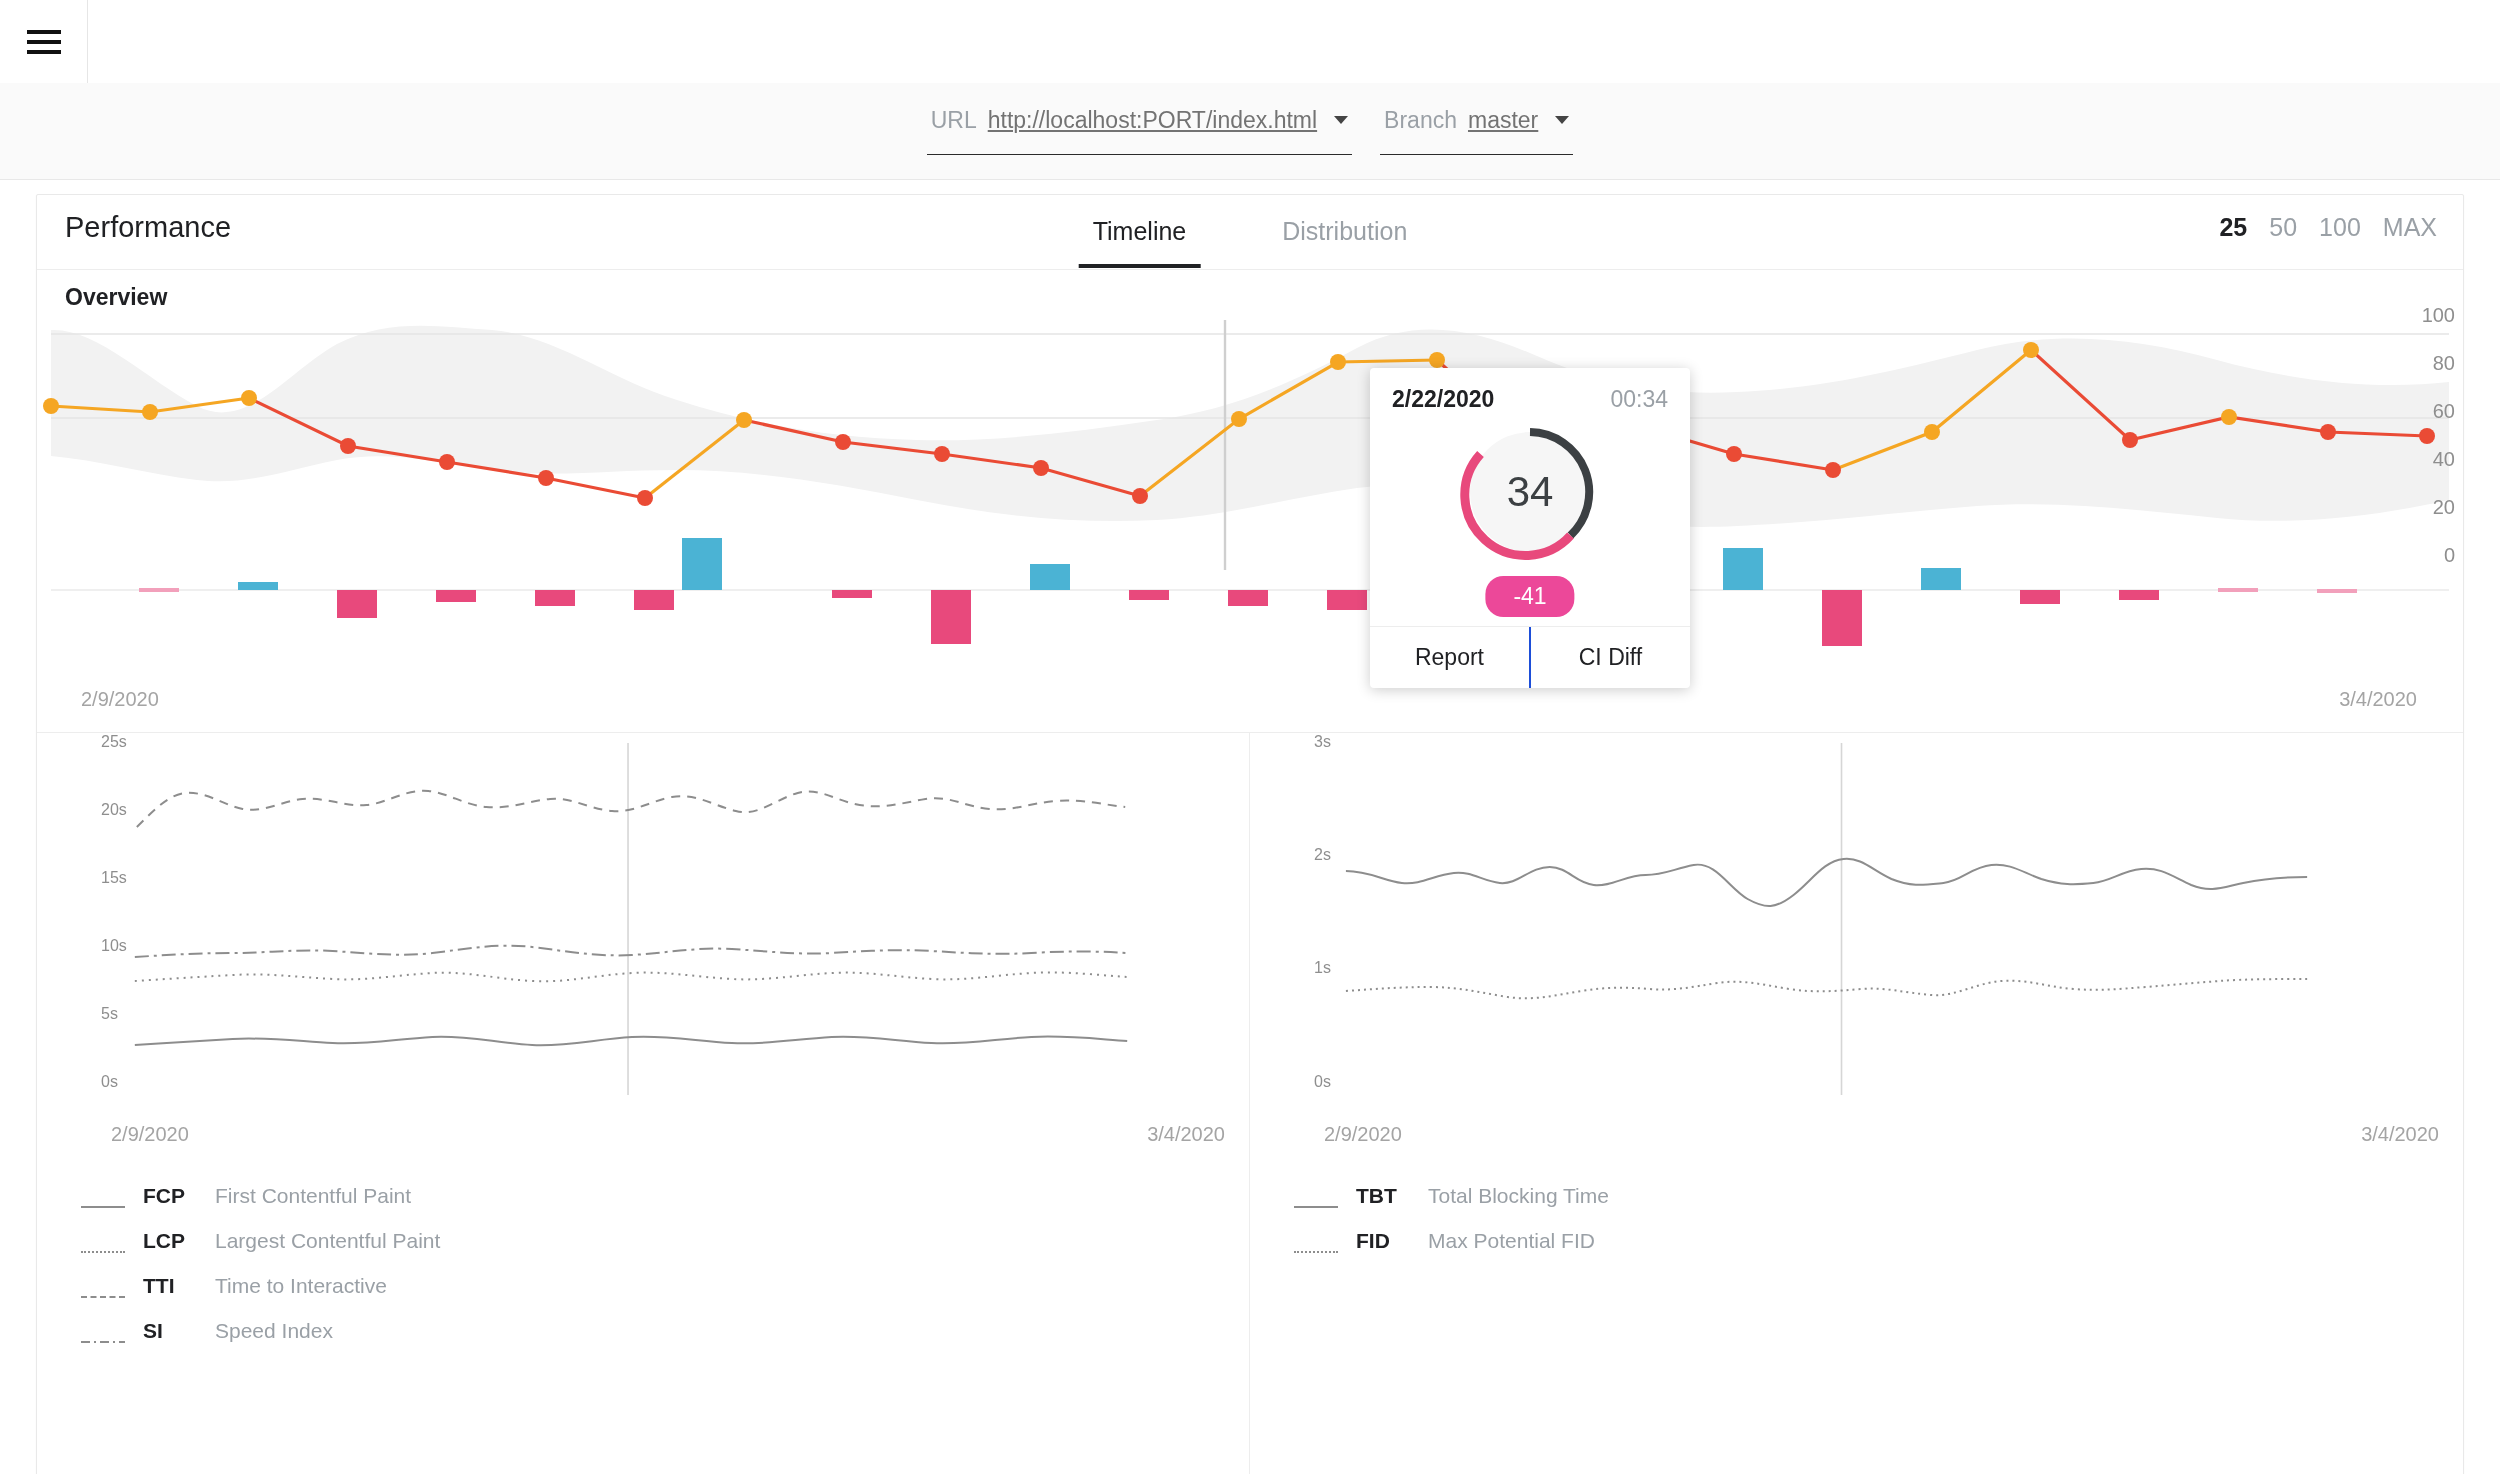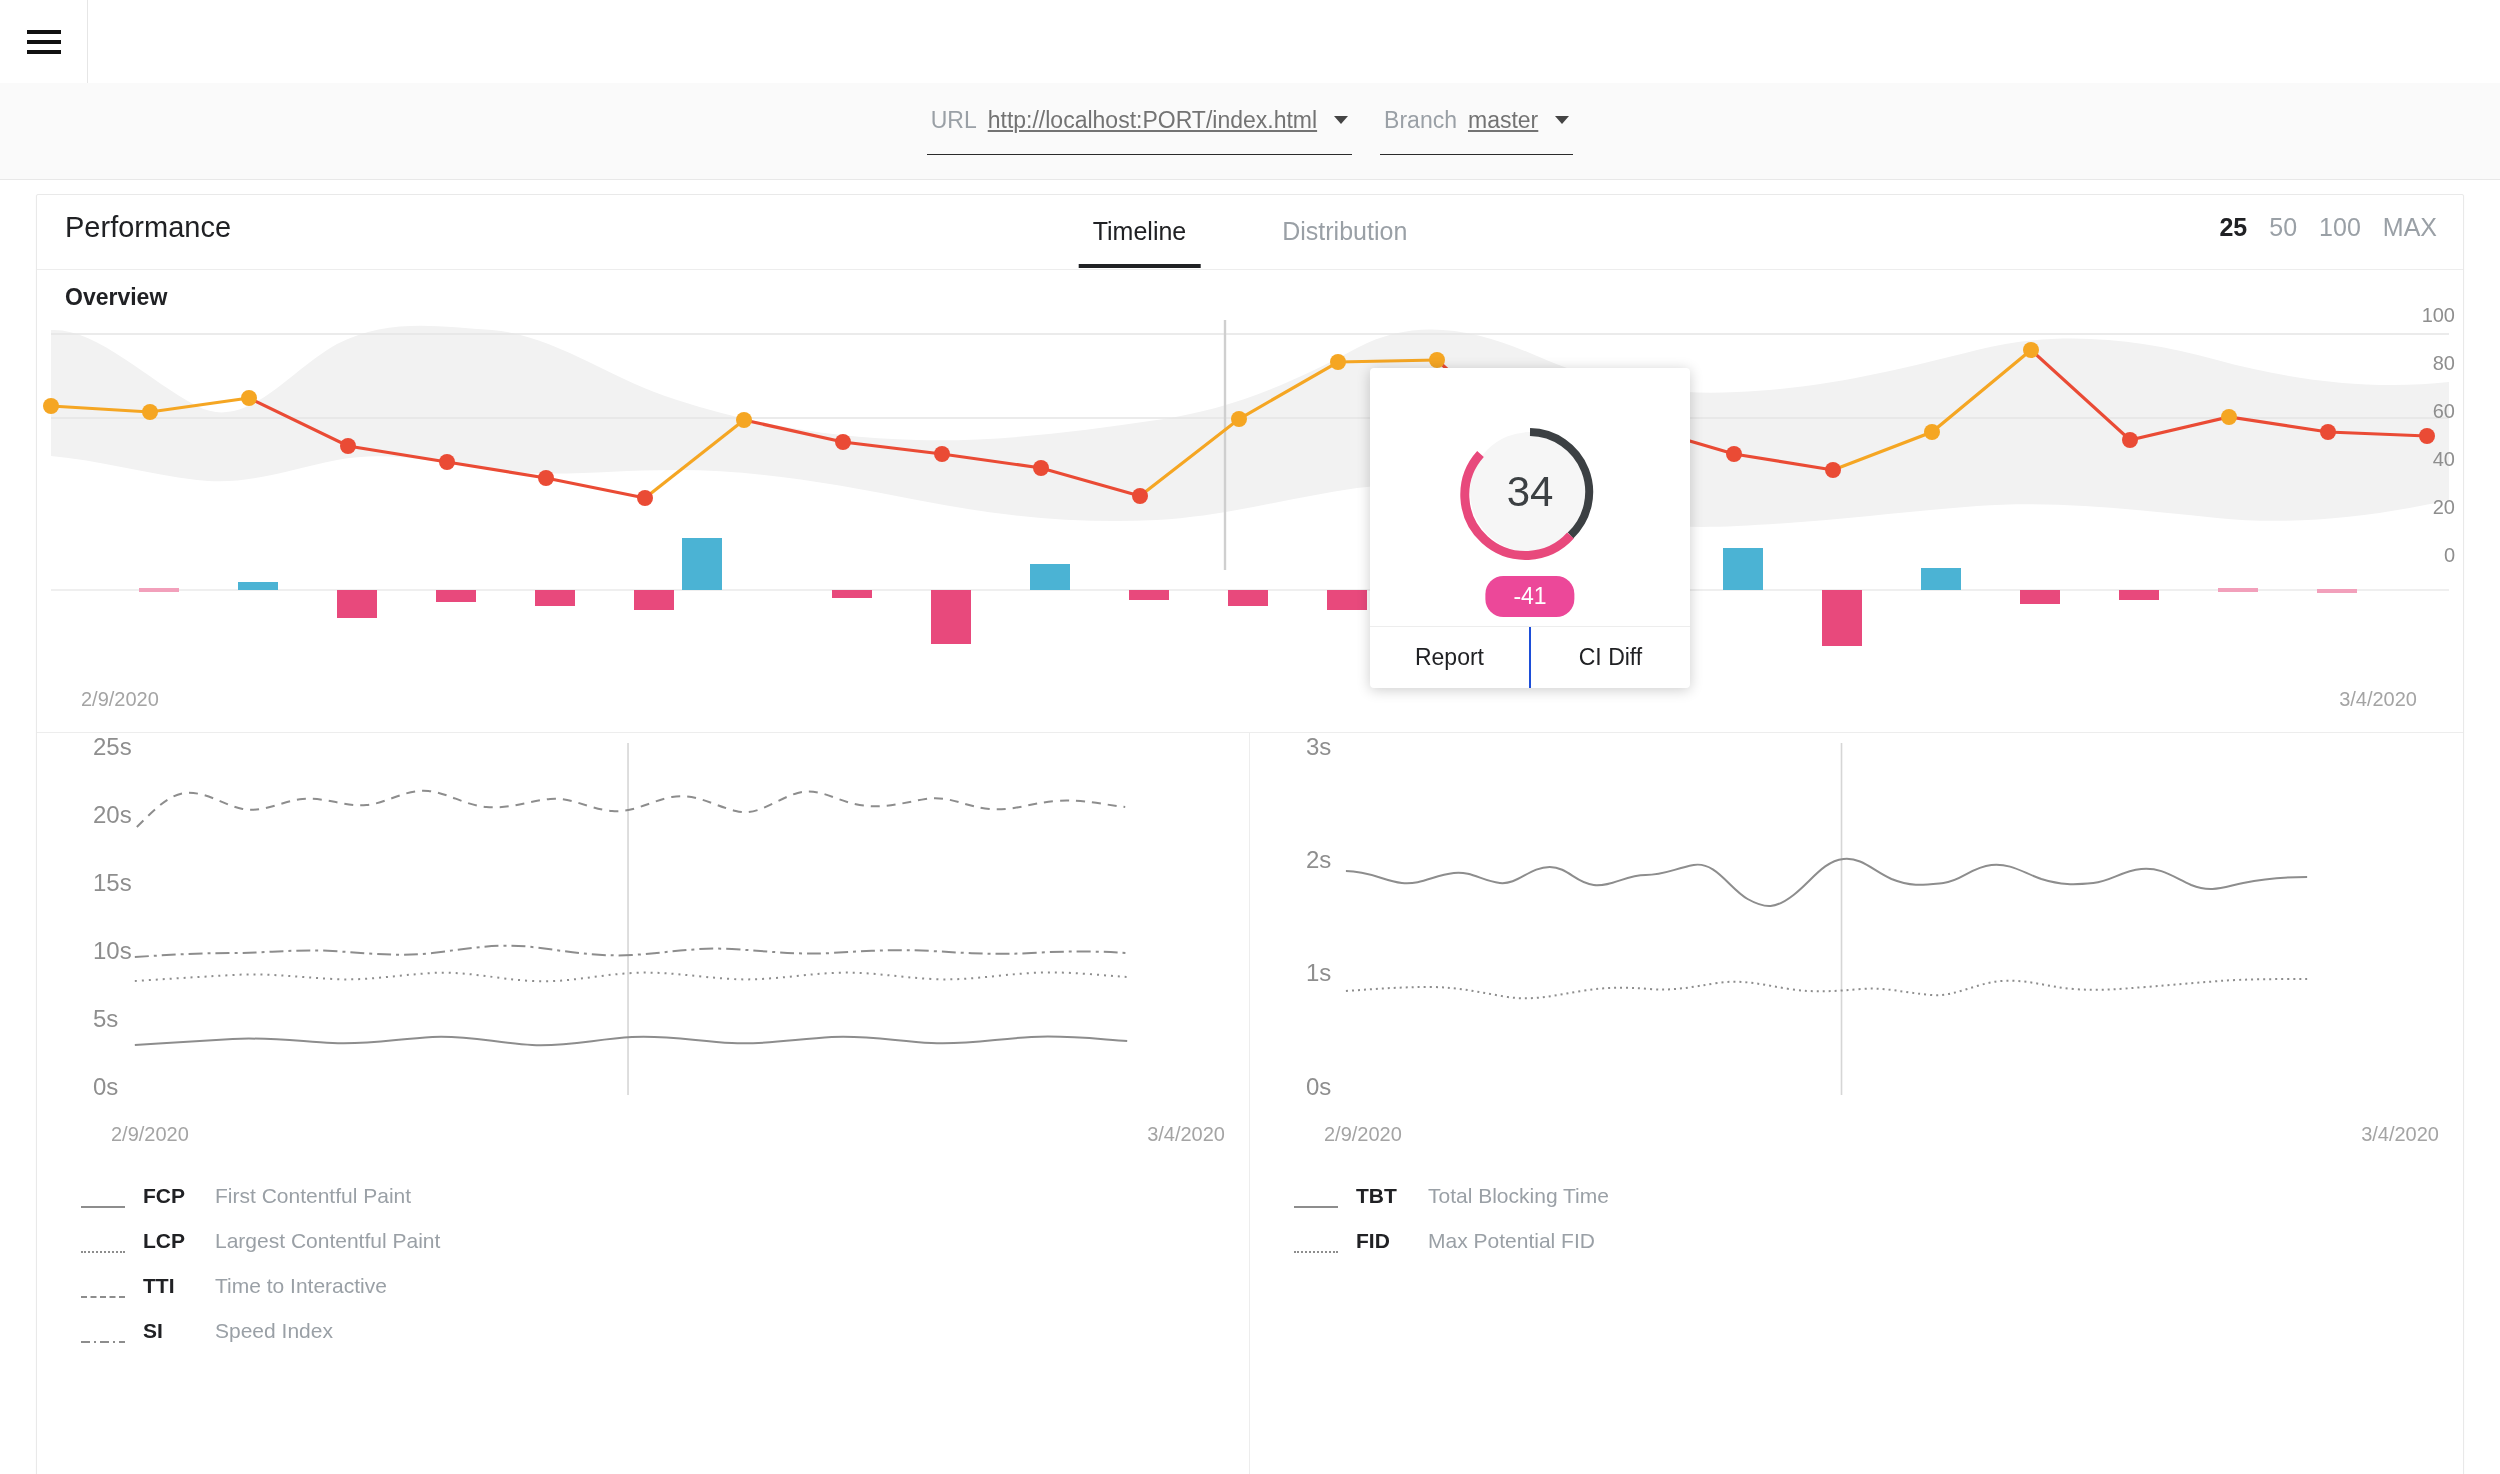--- a/index.html
+++ b/index.html
@@ -84,21 +84,21 @@
   .ov-axis span{
     position:absolute; right:0; font-size:20px; color:#8e8e8e; text-align:right; width:60px;
   }
 
   
   .bottom{ position:relative; height:760px; display:flex; }
   .half{ position:relative; width:50%; height:100%; }
   .half.left{ border-right:1px solid #ededed; }
   .mini-plot{ position:absolute; left:0; top:10px; width:100%; height:360px; }
   .y-ticks{ position:absolute; left:52px; top:0; width:70px; height:380px;}
-  .y-ticks span{ position:absolute; left:4px; font-size:24px; color:#8e8e8e; }
+  .y-ticks span{ position:absolute; left:12px; font-size:16px; color:#8e8e8e; }
   .mini-dates{ position:absolute; top:390px; left:0; width:100%; height:28px;}
   .md-left{ position:absolute; left:74px; font-size:20px; color:#a4a4a4;}
   .md-right{ position:absolute; right:24px; font-size:20px; color:#a4a4a4;}
   .legend{ position:absolute; left:44px; top:430px; }
   .legend-row{ display:flex; align-items:flex-end; height:45px; }
   .legend-swatch{ width:44px; height:2px; margin-right:18px; }
   .legend-abbr{ width:58px; font-size:21px; font-weight:bold; color:#202124; }
   .legend-name{ font-size:21px; color:#9aa0a6; margin-left:14px;}
 
   
@@ -393,20 +393,24 @@
           <span class="legend-swatch" style="border-top:2px dotted #8d8d8d;height:0"></span>
           <span class="legend-abbr">FID</span>
           <span class="legend-name">Max Potential FID</span>
         </div>
       </div>
     </div>
   </div>
 </div>
 
 <div class="tooltip">
+  <div class="tt-head">
+    <span class="tt-date">2/22/2020</span>
+    <span class="tt-time">00:34</span>
+  </div>
 
   <div class="tt-gauge">
     <svg viewBox="0 0 148 148" width="148" height="148">
       <circle cx="74" cy="74" r="60" fill="#f6f6f6"></circle>
 
       <path fill="none" stroke="#3c4043" stroke-width="8" stroke-linecap="butt" d="M74,14 A60,60 0 0 1 114.5,117.5"></path>
 
       <path fill="none" stroke="#e8497c" stroke-width="9" stroke-linecap="butt" d="M114.5,117.5 A60,60 0 0 1 24.5,36.0"></path>
     </svg>
     <div class="tt-score">34</div>

